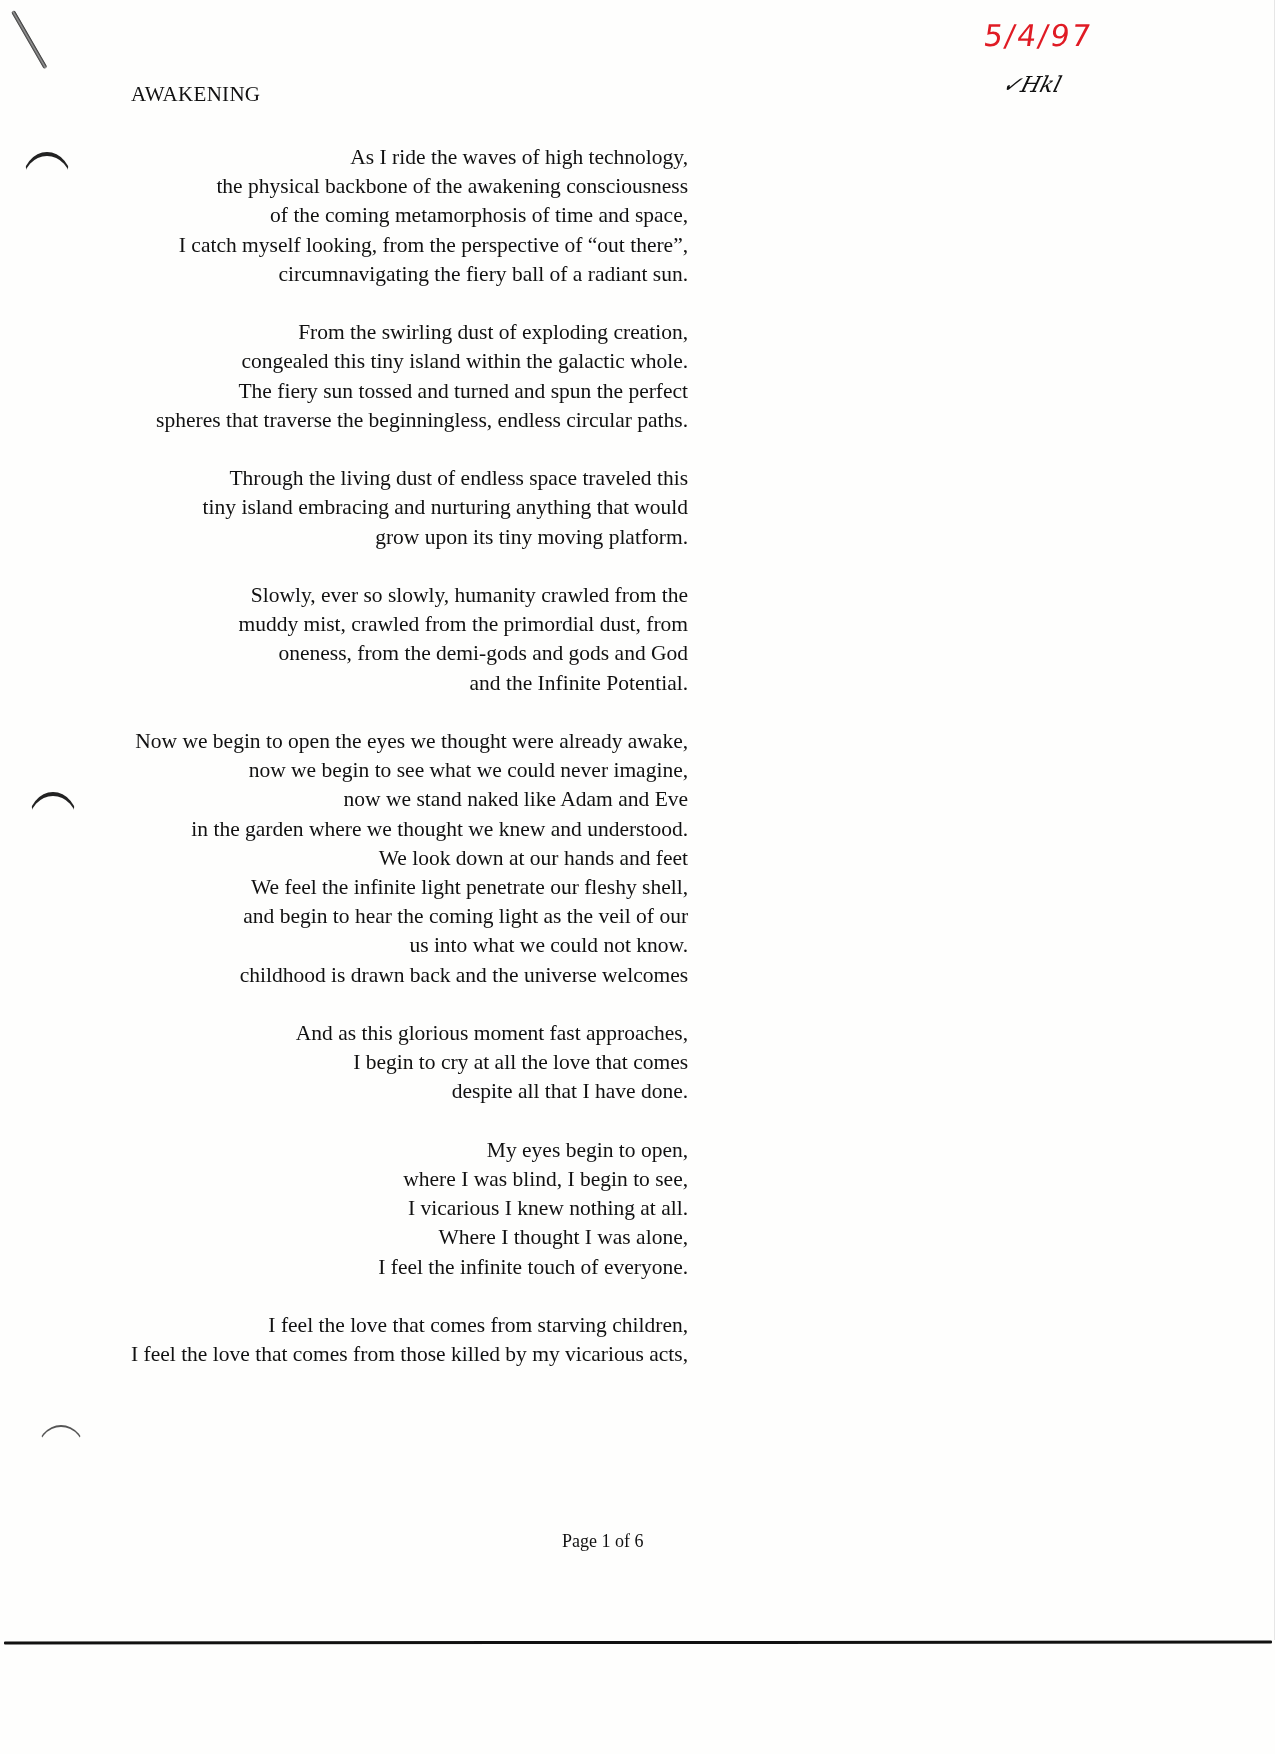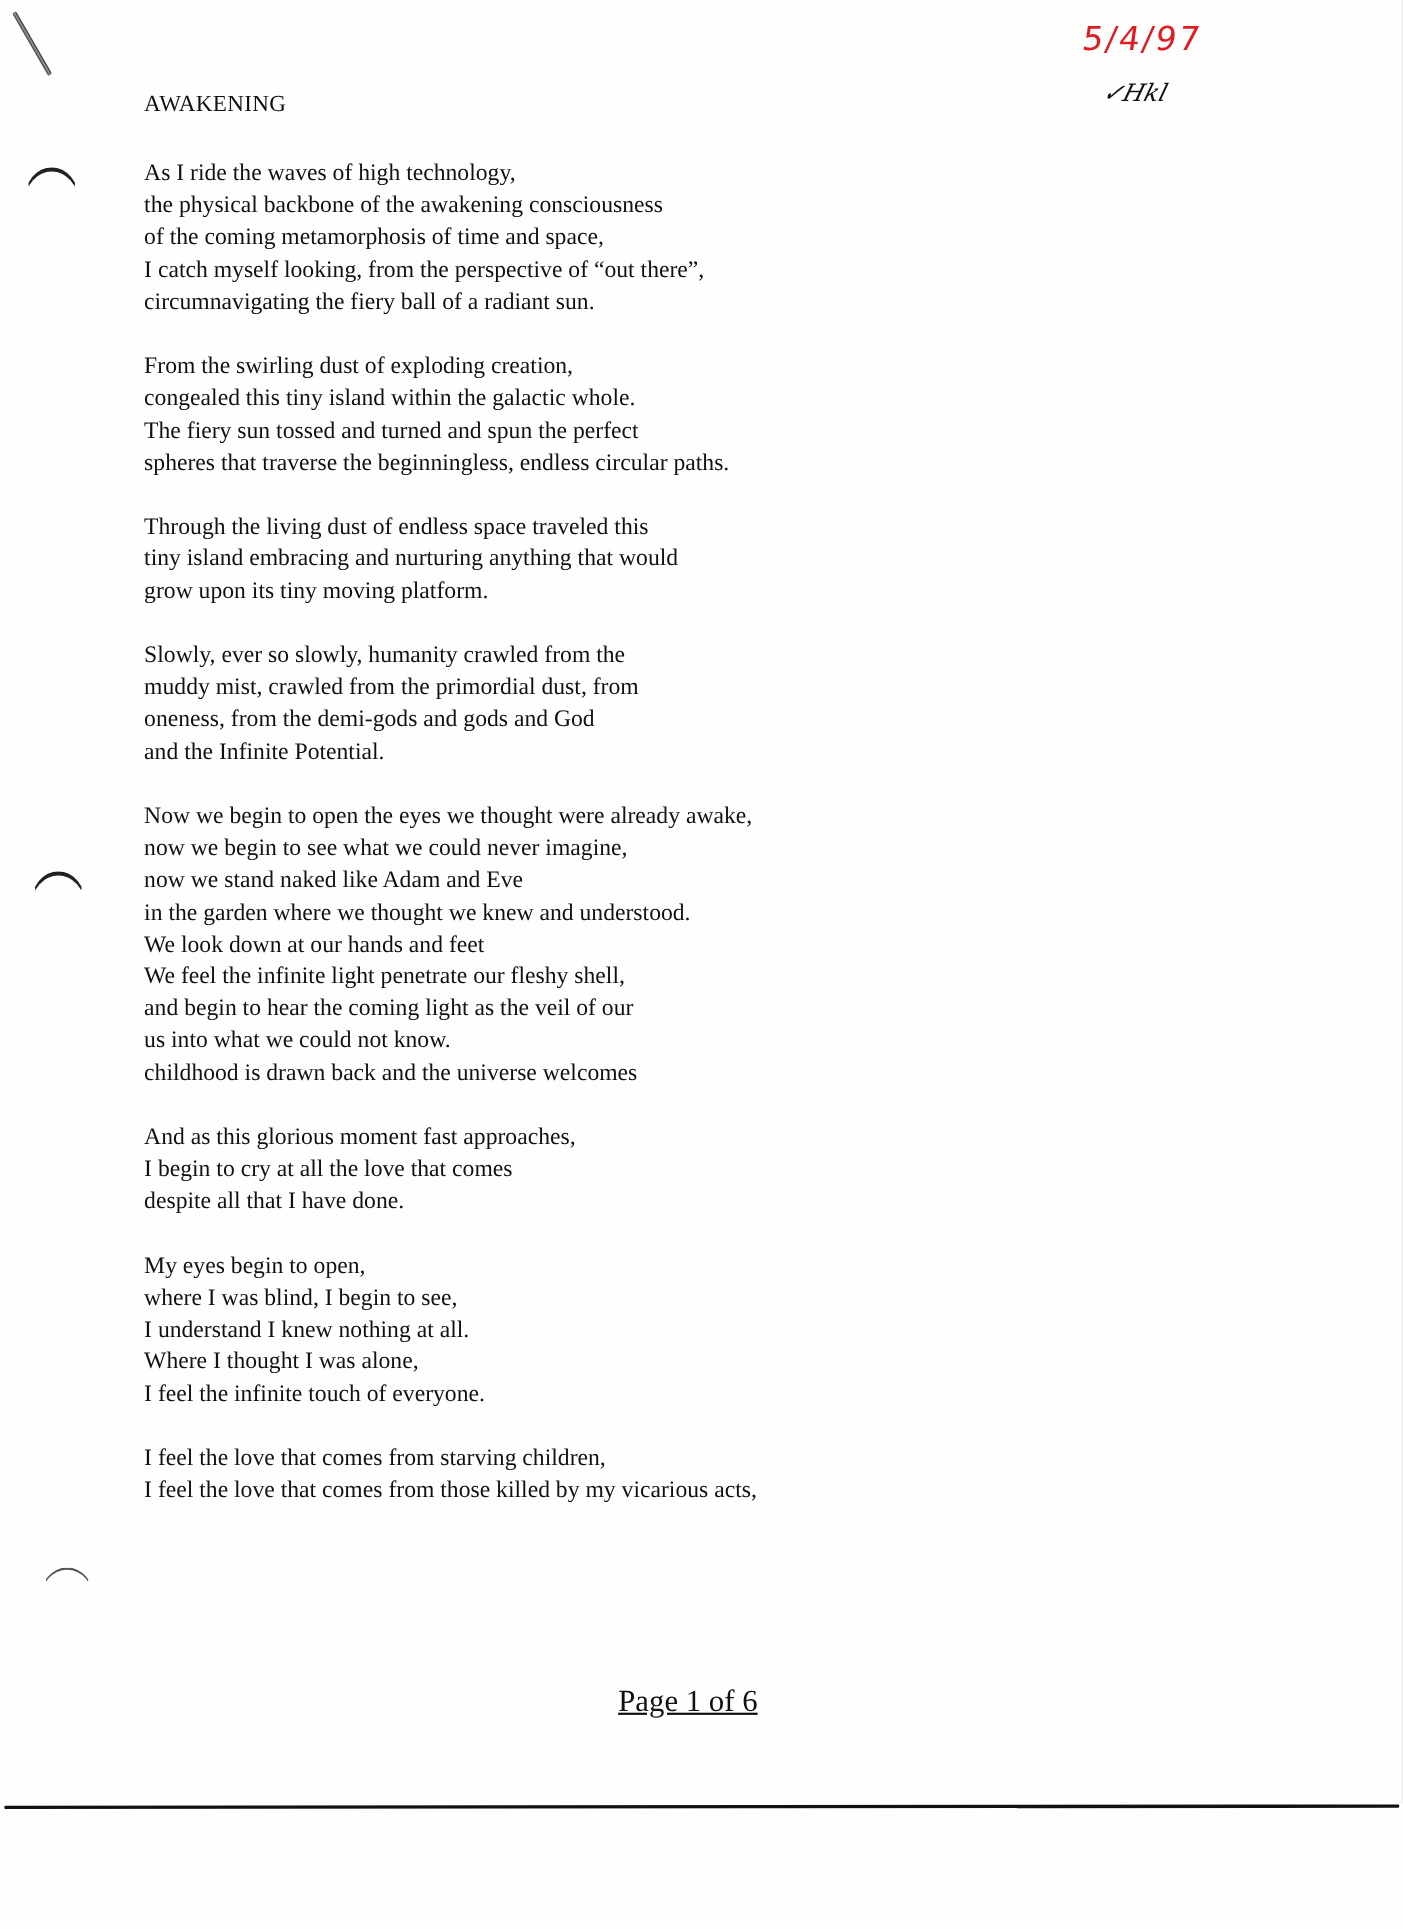--- a/index.html
+++ b/index.html
@@ -73,33 +73,33 @@
       left: 131px; top: 82px;
       font-size: 21px;
       letter-spacing: 0.3px;
       text-align: right;
     }
     .poem {
       position: absolute;
       left: 131px; top: 143px;
       font-size: 21.5px;
       line-height: 29.2px;
+      text-align: right;
     }
     .stanza {
       margin: 0 0 29.2px 0;
     }
     .line {
       display: block;
       white-space: nowrap;
     }
     .footer {
       position: absolute;
       left: 562px; top: 1531px;
-      font-size: 28px;
-      text-decoration: underline;
+      font-size: 18px;
     }
     .bottom-rule {
       position: absolute;
       left: 4px; top: 1641px;
       width: 1268px; height: 3px;
       background: #111;
       border-radius: 1px;
       transform: rotate(-0.05deg);
     }
   </style>
@@ -155,21 +155,21 @@
         <span class="line">childhood is drawn back and the universe welcomes</span>
       </div>
       <div class="stanza">
         <span class="line">And as this glorious moment fast approaches,</span>
         <span class="line">I begin to cry at all the love that comes</span>
         <span class="line">despite all that I have done.</span>
       </div>
       <div class="stanza">
         <span class="line">My eyes begin to open,</span>
         <span class="line">where I was blind, I begin to see,</span>
-        <span class="line">I understand I knew nothing at all.</span>
+        <span class="line">I vicarious I knew nothing at all.</span>
         <span class="line">Where I thought I was alone,</span>
         <span class="line">I feel the infinite touch of everyone.</span>
       </div>
       <div class="stanza">
         <span class="line">I feel the love that comes from starving children,</span>
         <span class="line">I feel the love that comes from those killed by my vicarious acts,</span>
       </div>
     </div>
 
   <div class="footer">Page 1 of 6</div>

